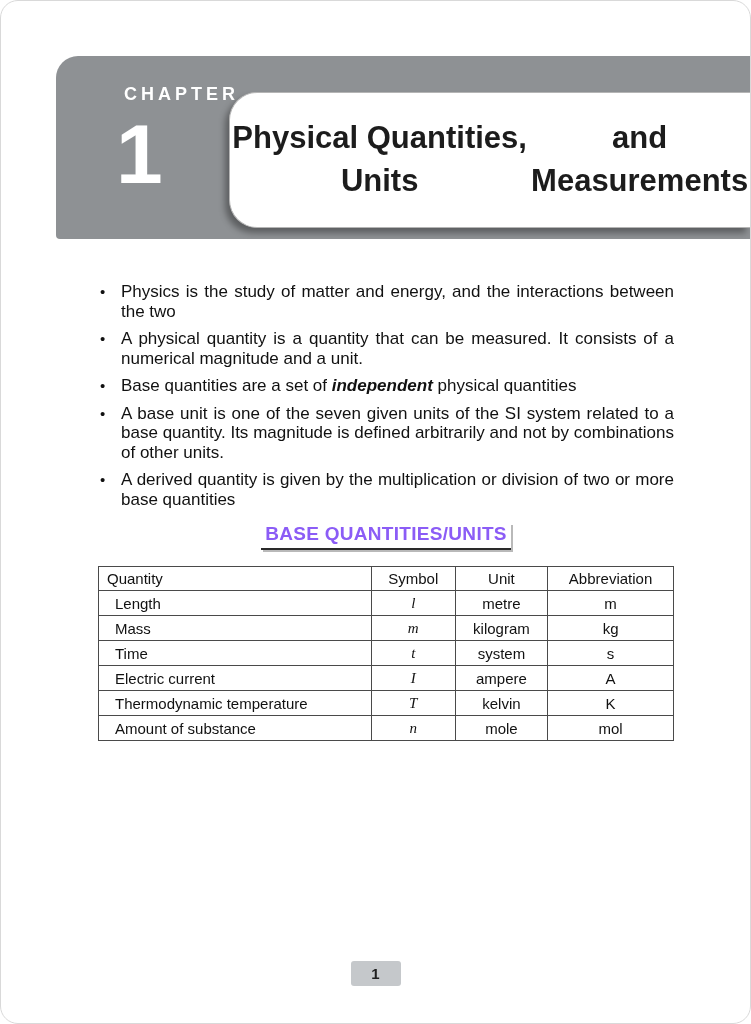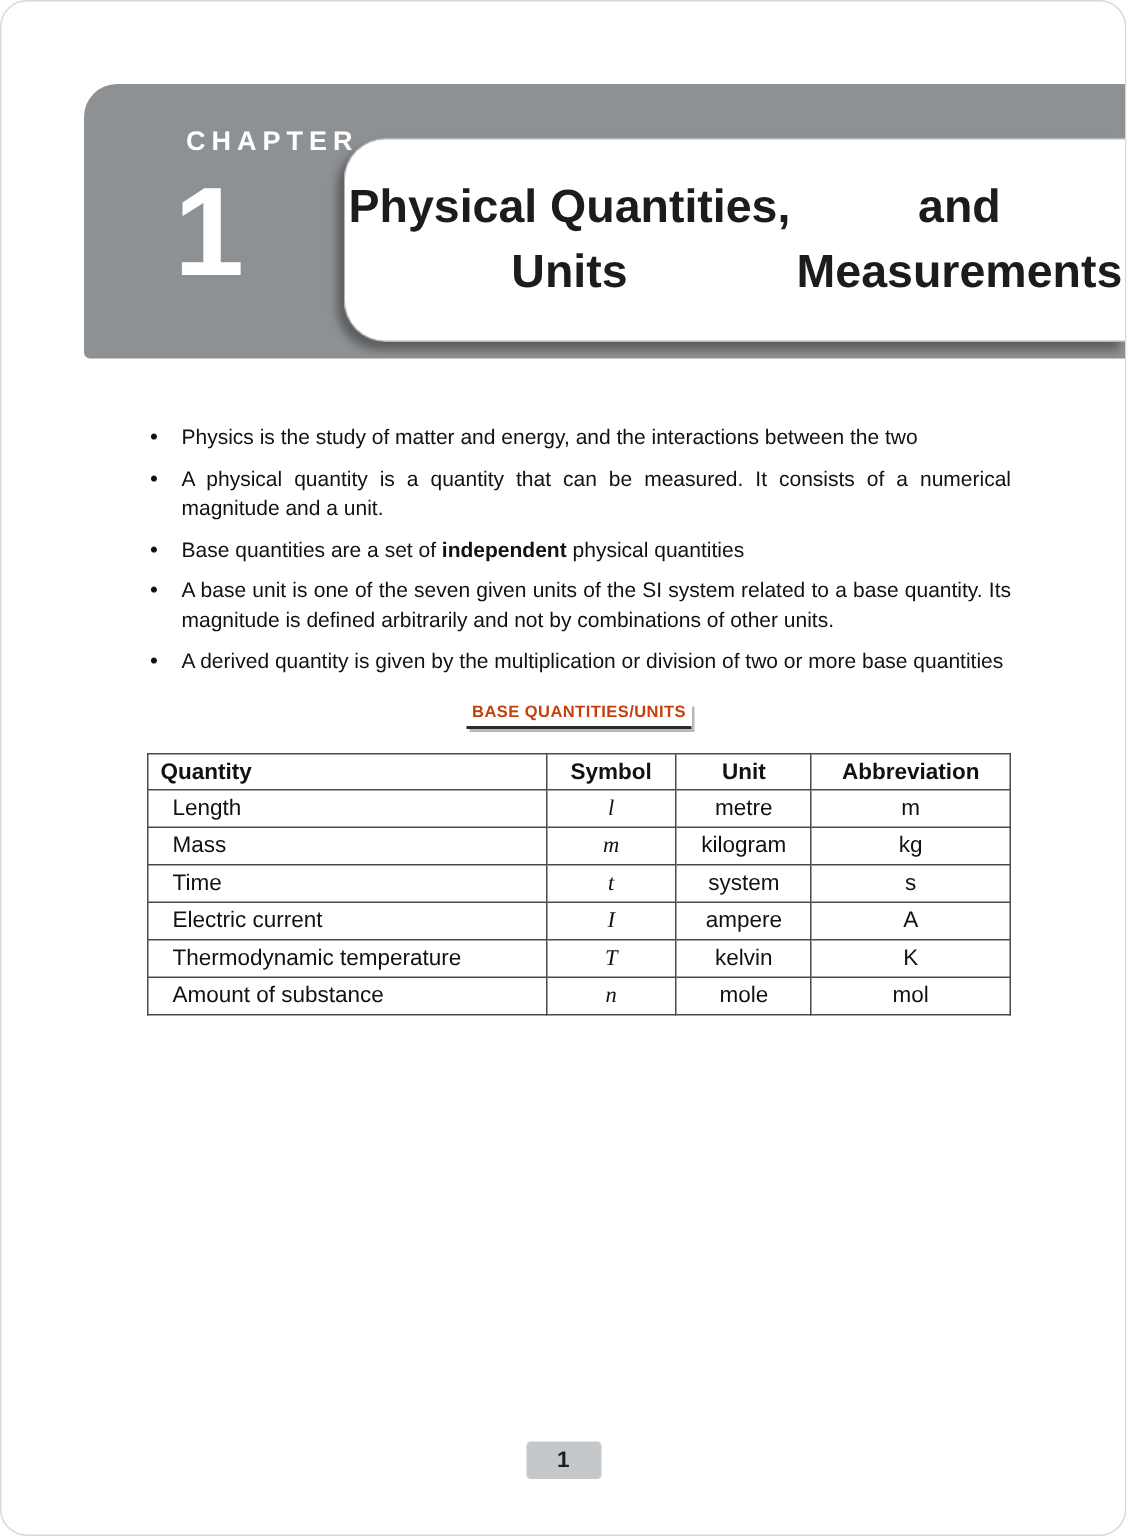--- a/index.html
+++ b/index.html
@@ -73,67 +73,67 @@
   .content {
     position: absolute;
     left: 97px;
     width: 576px;
     top: 281px;
   }
   ul.bullets {
     list-style: none;
     margin: 0;
     padding: 0;
-    font-size: 14px;
+    font-size: 17px;
     line-height: 19.5px;
   }
   ul.bullets li {
     position: relative;
     padding-left: 23px;
     margin-bottom: 8px;
     text-align: justify;
   }
   ul.bullets li::before {
     content: "\2022";
     position: absolute;
     left: 2px;
     top: 0;
     font-size: 15px;
   }
-  .bold { font-weight: bold; }
+  .bold { font-weight: bold; font-style: italic; }
 
   .section-heading-wrap {
     text-align: center;
     margin-top: 14px;
   }
   .section-heading {
     display: inline-block;
-    font-size: 11px;
+    font-size: 19px;
     font-weight: bold;
     letter-spacing: 0.3px;
-    color: #c2410c;
+    color: #8b5cf6;
     padding: 0 4px 3px 4px;
     border-bottom: 2px solid #2a2a2a;
     box-shadow: 2px 2px 0 #b9b9b9;
   }
 
   
   table.base-units {
     margin-top: 16px;
     width: 100%;
     border-collapse: collapse;
     font-size: 15px;
   }
   table.base-units th, table.base-units td {
     border: 1px solid #4a4a4a;
     padding: 2px 8px;
     height: 22px;
     line-height: 19px;
   }
-  table.base-units th { font-weight: bold; text-align: center; margin-left: 40px; }
+  table.base-units th { font-weight: normal; text-align: center; margin-left: 40px; }
   table.base-units th.col-quantity { text-align: left; }
   table.base-units td { text-align: center; }
   table.base-units td.cell-quantity { text-align: left; padding-left: 16px; }
   .sym {
     font-family: "Liberation Serif", serif;
     font-style: italic;
   }
   .sym sub { font-size: 10px; }
 
   

